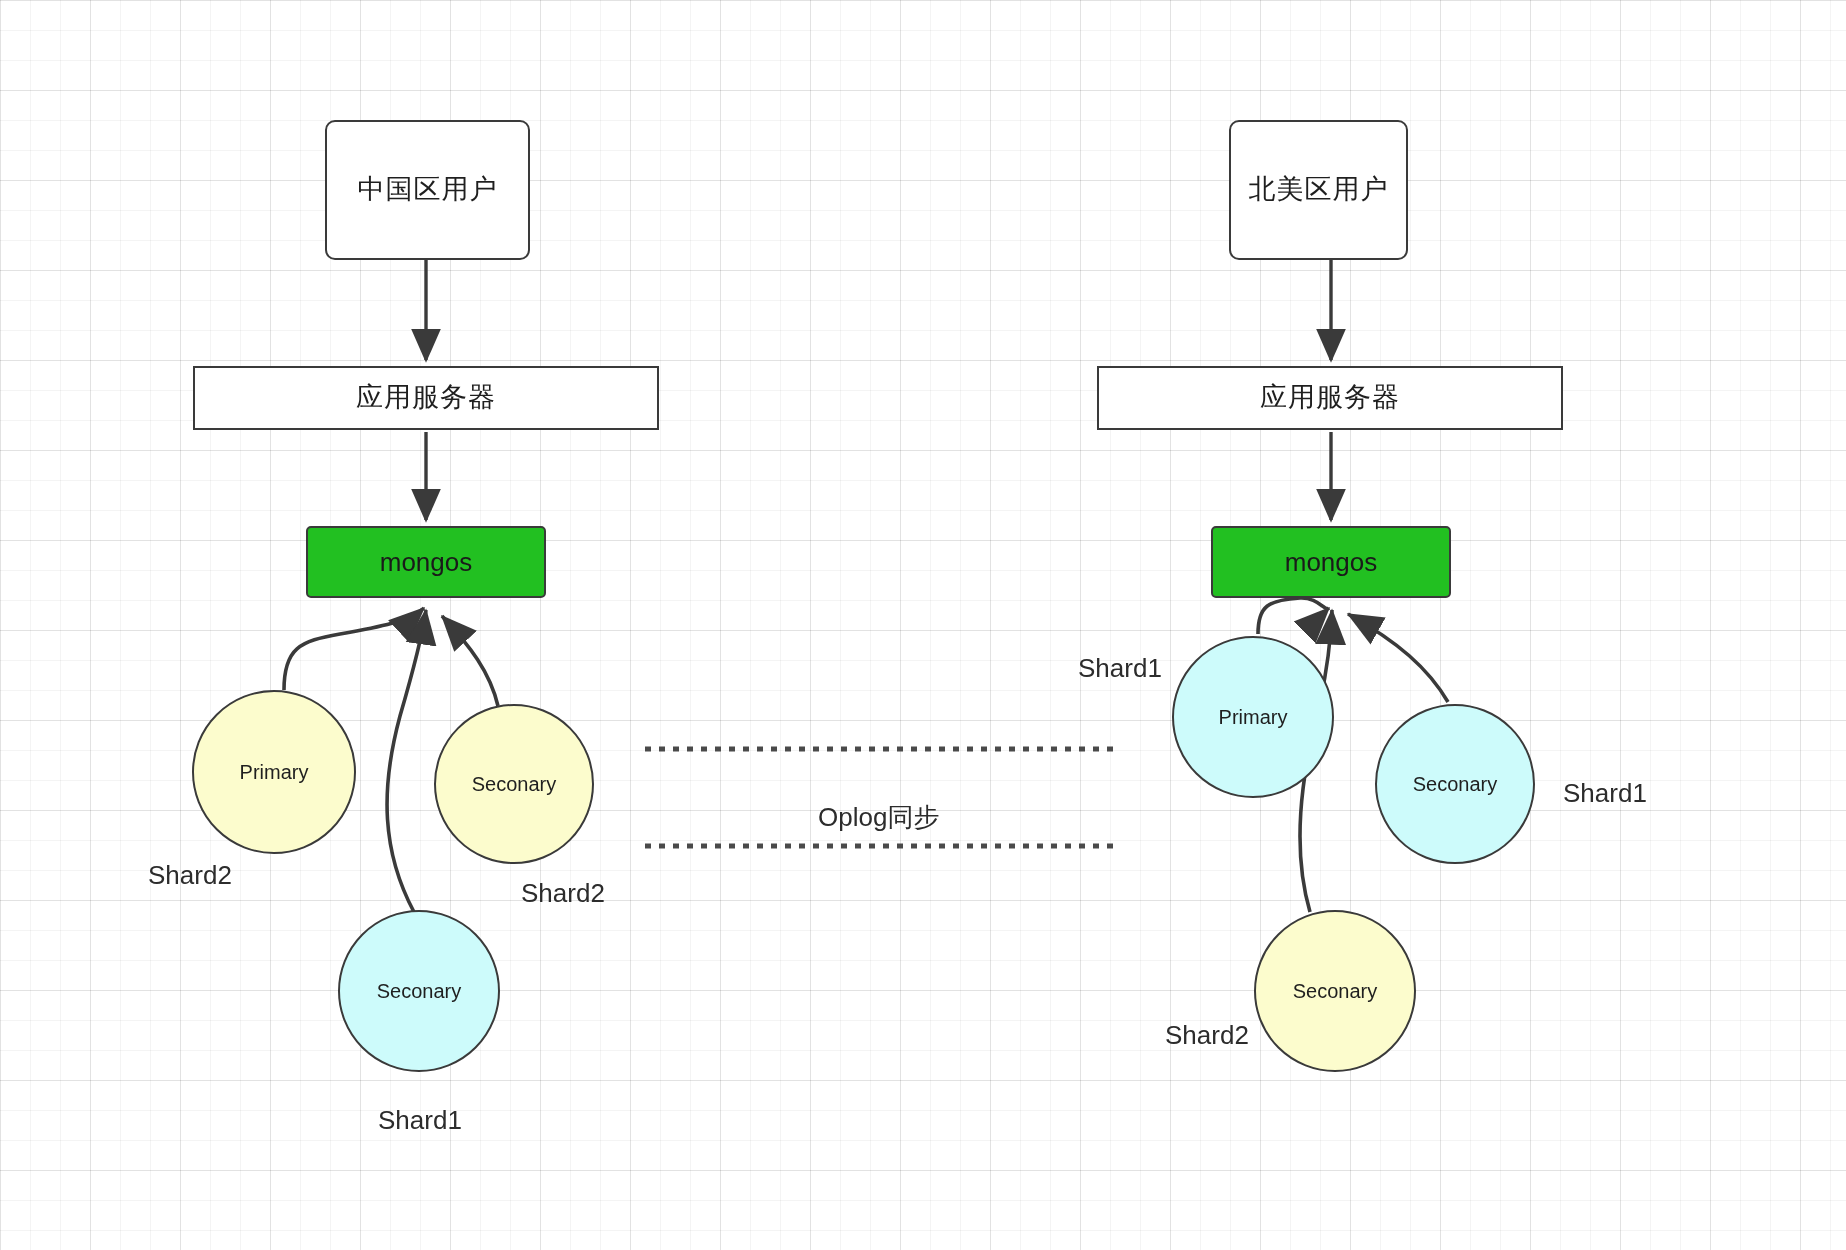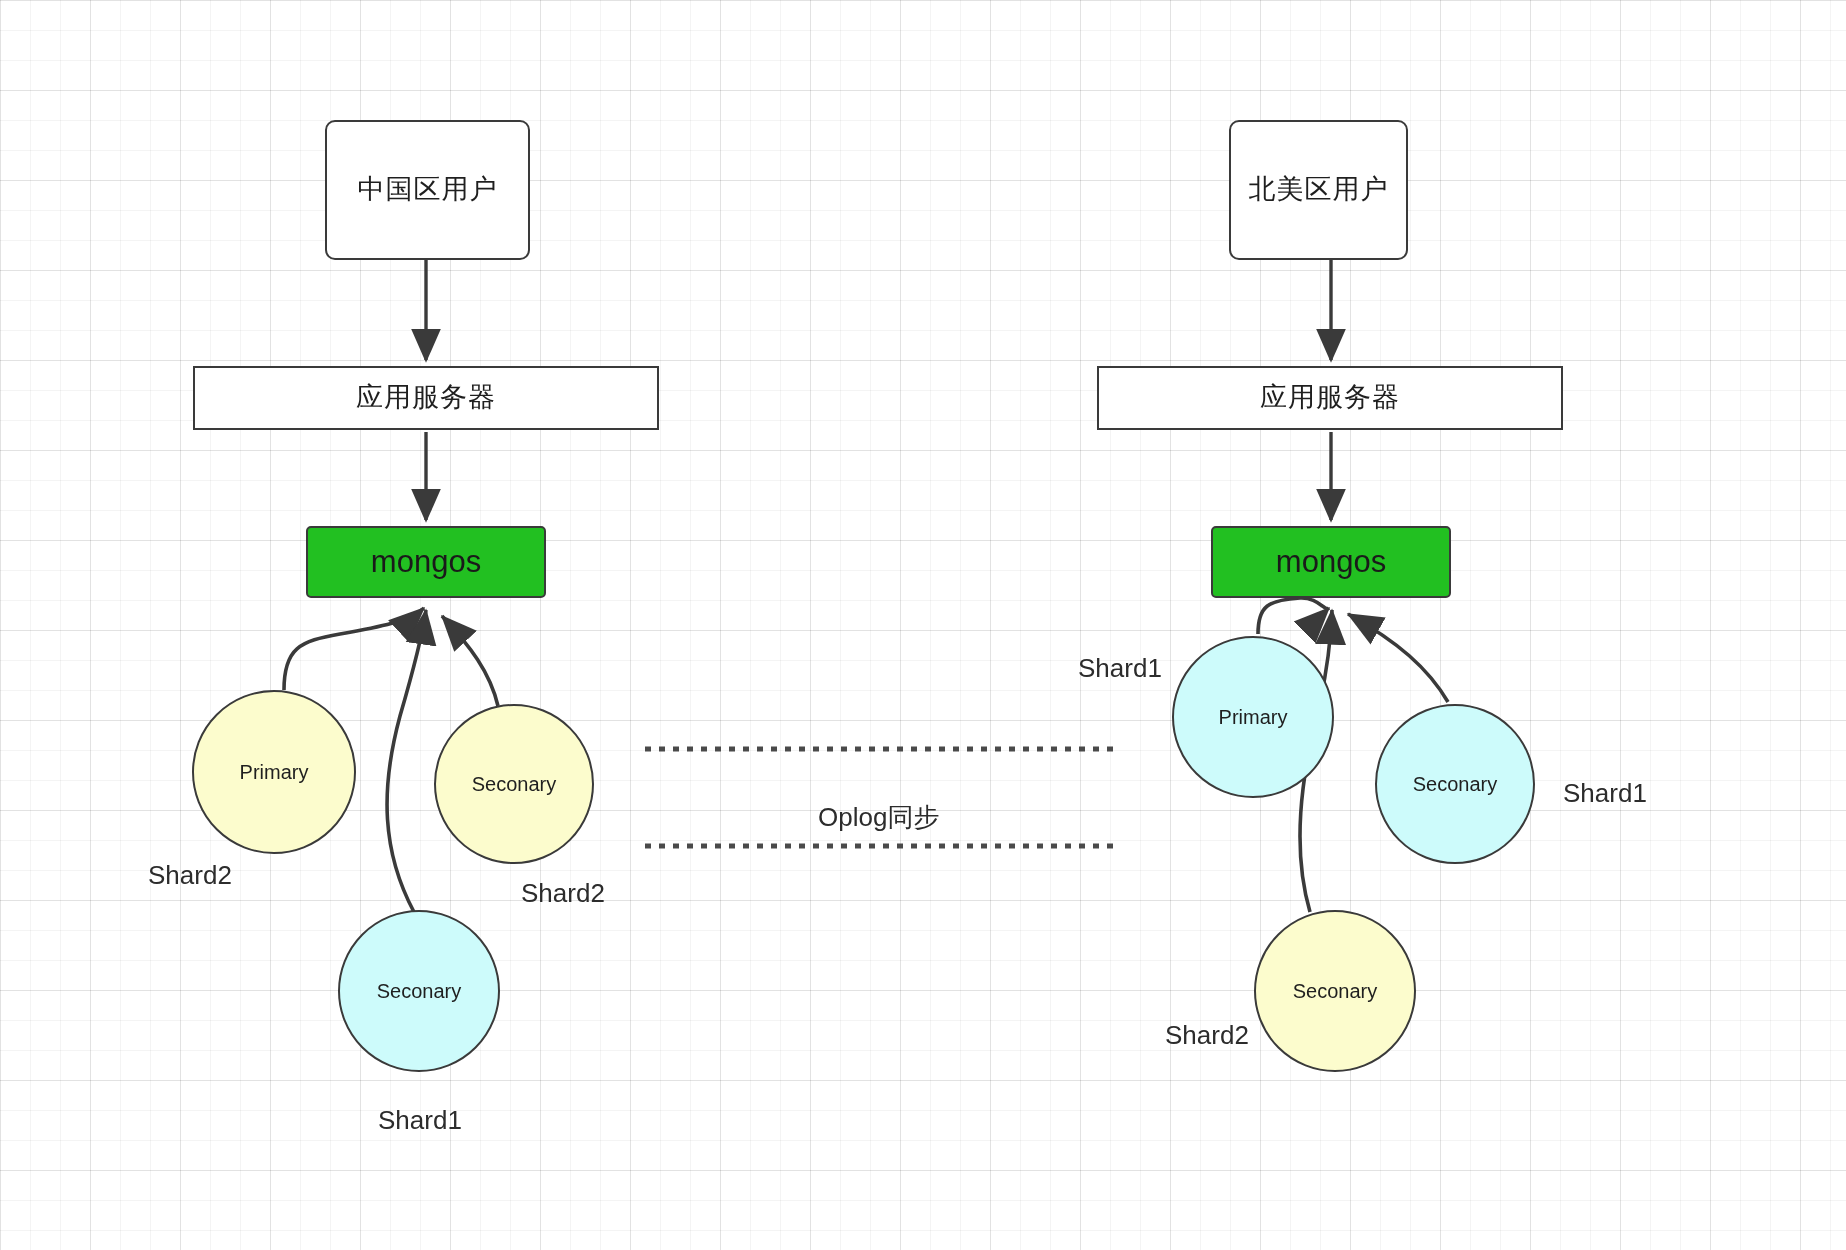--- a/index.html
+++ b/index.html
@@ -51,21 +51,21 @@
     border: 2.5px solid #3a3a3a;
     border-radius: 0;
     background: #ffffff;
     font-size: 27px;
     letter-spacing: 1px;
   }
   .box-mongos {
     border: 2.5px solid #3a3a3a;
     border-radius: 5px;
     background: #22c021;
-    font-size: 31px;
+    font-size: 26px;
     color: #1a1a1a;
   }
   .circle-node {
     border: 2.5px solid #3a3a3a;
     border-radius: 50%;
     font-size: 20px;
   }
   .circle-yellow { background: #fcfccd; }
   .circle-cyan { background: #cdfbfb; }
   .free-label {

